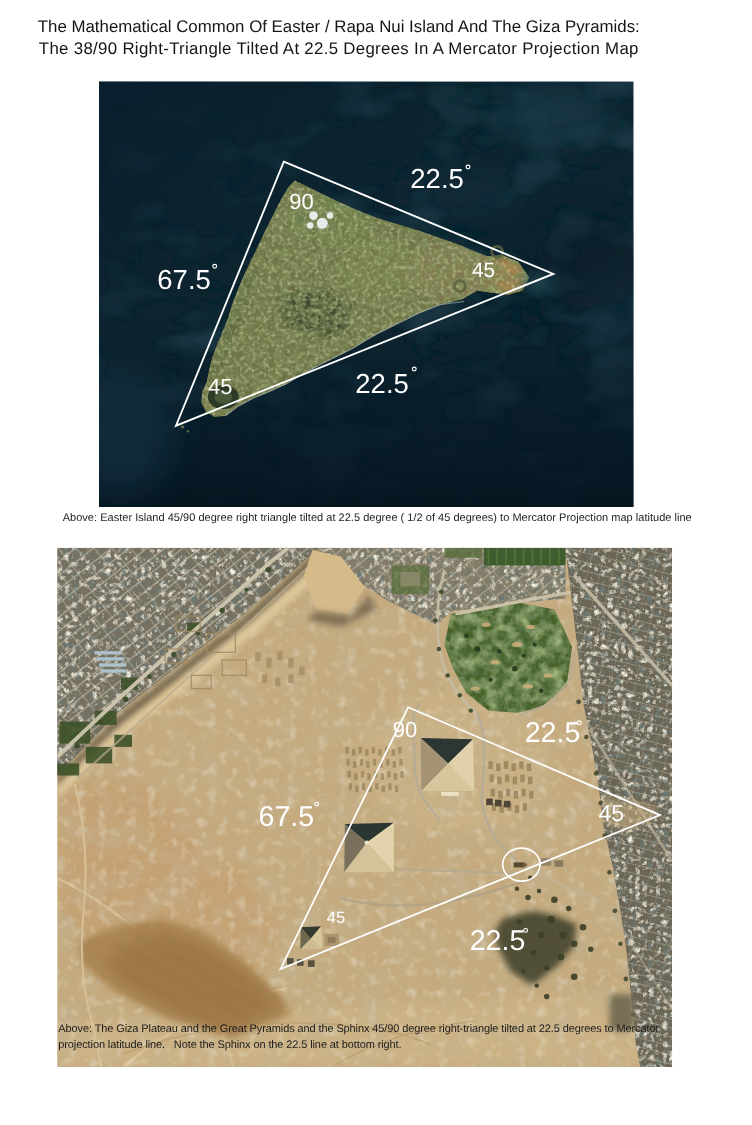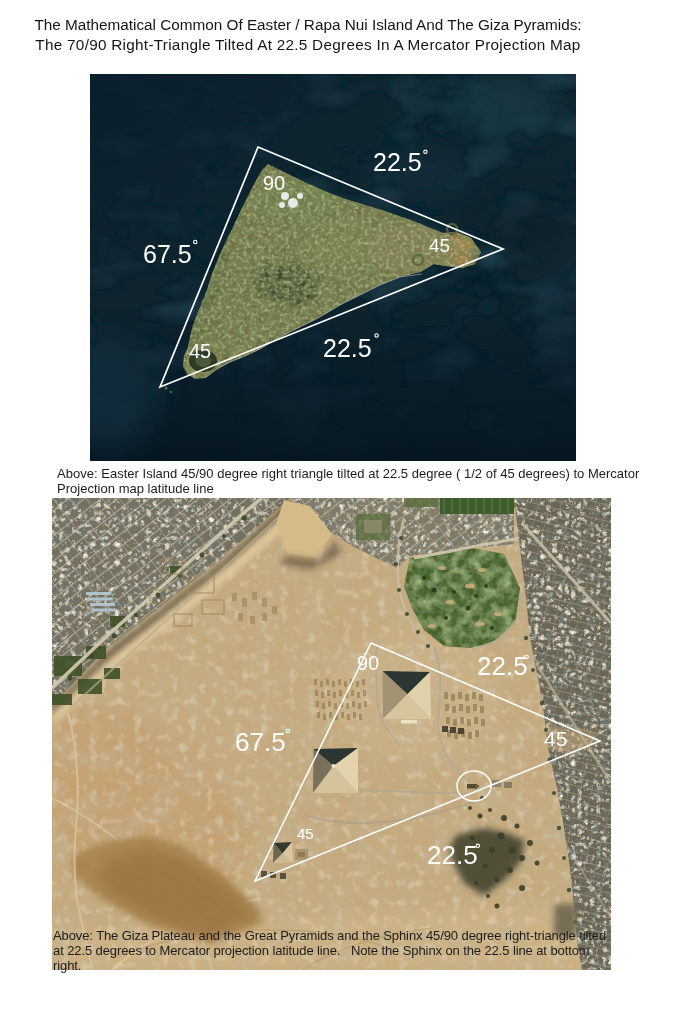--- a/index.html
+++ b/index.html
@@ -1,23 +1,23 @@
 <!DOCTYPE html>
 <html><head>
 <meta charset="utf-8">
 <style>
 html,body{margin:0;padding:0;background:#ffffff;width:684px;height:1023px;overflow:hidden;}
 body{font-family:"Liberation Sans",sans-serif;position:relative;}
 .abs{position:absolute;}
-.cap{font-size:13px;color:#1c1c1c;letter-spacing:-0.1px;}
+.cap{font-size:10px;color:#1c1c1c;letter-spacing:-0.1px;}
 </style>
 </head>
 <body>
 
-<div class="abs" style="left:0;top:15px;width:616px;text-align:center;font-size:15.3px;line-height:19.5px;color:#151515;">The Mathematical Common Of Easter / Rapa Nui Island And The Giza Pyramids:<br><span style="letter-spacing:0.28px;">The 70/90 Right-Triangle Tilted At 22.5 Degrees In A Mercator Projection Map</span></div>
+<div class="abs" style="left:0;top:15px;width:616px;text-align:center;font-size:15.3px;line-height:19.5px;color:#151515;">The Mathematical Common Of Easter / Rapa Nui Island And The Giza Pyramids:<br><span style="letter-spacing:0.28px;">The 38/90 Right-Triangle Tilted At 22.5 Degrees In A Mercator Projection Map</span></div>
 
 <div class="abs" style="left:90px;top:74px;width:486px;height:387px;">
 <svg width="486" height="387" viewBox="0 0 486 387">
 <defs>
 <linearGradient id="oceanG" x1="0" y1="0" x2="0.25" y2="1">
 <stop offset="0" stop-color="#0b2431"></stop>
 <stop offset="0.45" stop-color="#0b2330"></stop>
 <stop offset="0.78" stop-color="#081e2b"></stop>
 <stop offset="1" stop-color="#071a26"></stop>
 </linearGradient>

